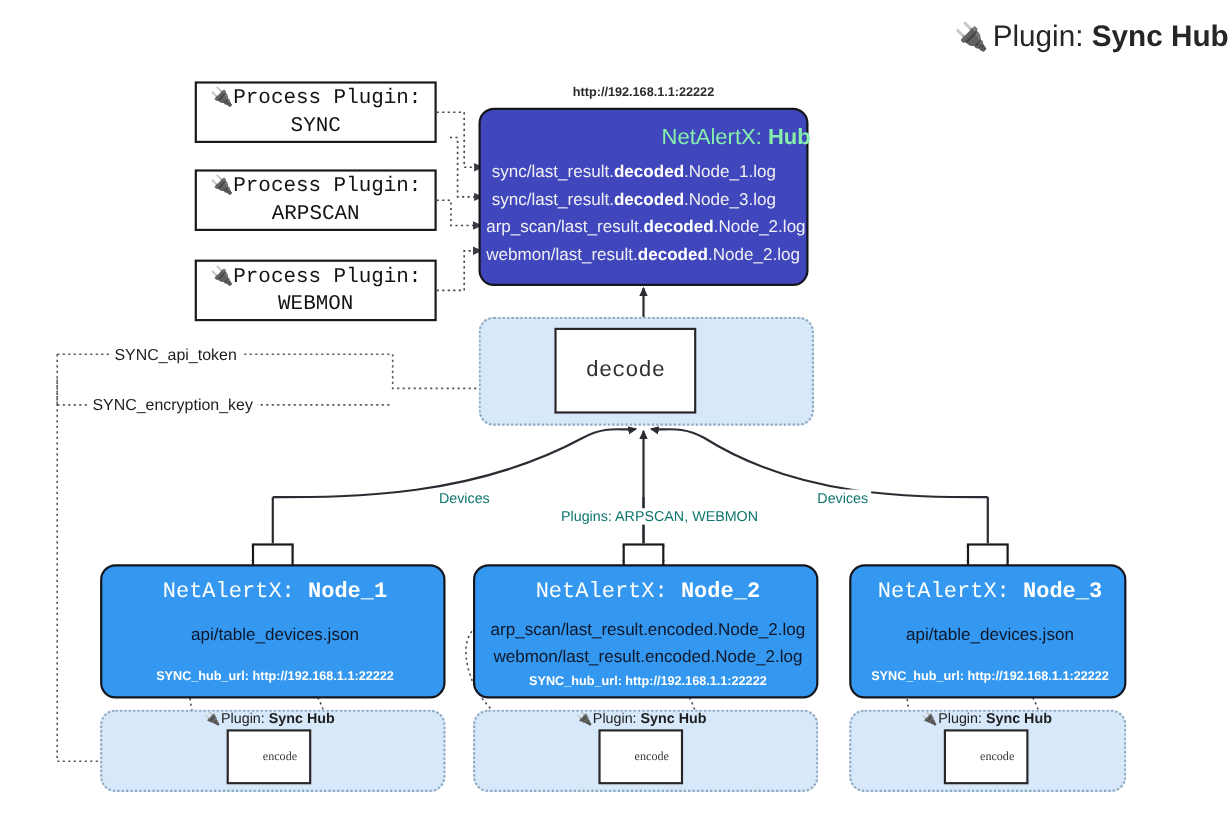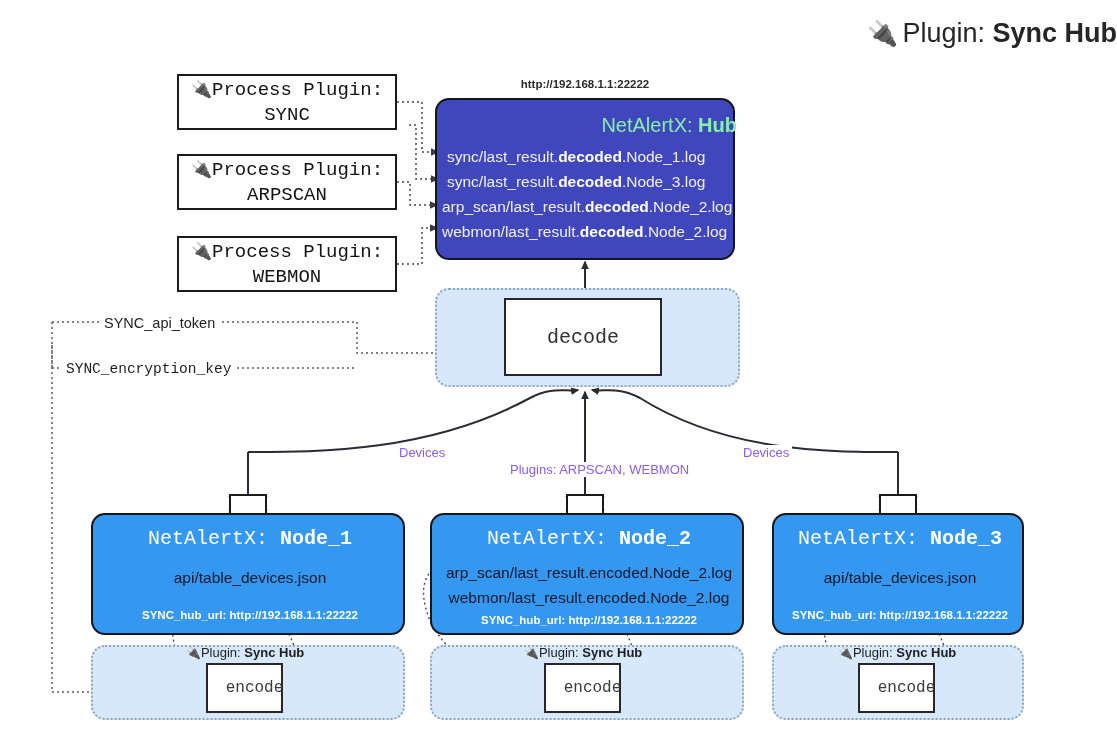--- a/index.html
+++ b/index.html
@@ -38,43 +38,43 @@
   .hub-line b{font-weight:bold;color:#ffffff;}
 
   
   .lightbox{background:#d6e8fa;border:2px dotted #8fa8bd;border-radius:14px;}
   .whitebox{background:#ffffff;border:2.5px solid #26262b;
     display:flex;align-items:center;justify-content:center;}
   #decode-box{font-family:"Liberation Mono","DejaVu Sans Mono",monospace;
     font-size:20px;color:#303030;}
 
   
-  .edge-label{font-size:13px;color:#8b5cf6;white-space:nowrap;background:#ffffff;
+  .edge-label{font-size:13px;color:#0f766e;white-space:nowrap;background:#ffffff;
     padding:0 3px;}
 
   
   .node-box{background:#3498f0;border:2.5px solid #15151e;border-radius:14px;}
   .node-title{color:#ffffff;text-align:center;
     font-family:"Liberation Mono","DejaVu Sans Mono",monospace;
     font-size:20px;line-height:26px;}
   .node-title .strong{font-weight:bold;}
   .node-line{color:#0f172a;font-size:15.5px;line-height:25px;text-align:center;
     white-space:nowrap;}
   .node-foot{color:#ffffff;font-size:11.5px;font-weight:bold;text-align:center;
     white-space:nowrap;}
 
   
   .env{width:38px;height:28px;background:#ffffff;border:2px solid #1a1a1a;}
 
   
   .enc-label{font-size:13px;color:#1e1e1e;white-space:nowrap;}
   .enc-label .strong{font-weight:bold;}
   .enc-label .plug{font-size:12px;}
-  #enc-1,#enc-2,#enc-3{font-family:Liberation Mono, monospace;
-    font-size:16px;color:#3a3a3a;padding-left:20px;}
+  #enc-1,#enc-2,#enc-3{font-family:Liberation Serif, serif;
+    font-size:11px;color:#3a3a3a;padding-left:20px;}
 
   
   .tok-label{font-size:14.5px;color:#1e1e1e;white-space:nowrap;background:#ffffff;
     padding:0 4px;}
 </style>
 </head>
 <body>
 
 <svg id="svg-layer" viewBox="0 0 1117 754" xmlns="http://www.w3.org/2000/svg">
   <defs>
@@ -180,24 +180,24 @@
   </div>
   <div class="abs hub-line" style="left:5px;top:94px;">
     <span>arp_scan/last_result.</span><b>decoded</b><span>.Node_2.log</span>
   </div>
   <div class="abs hub-line" style="left:5px;top:119px;">
     <span>webmon/last_result.</span><b>decoded</b><span>.Node_2.log</span>
   </div>
 </div>
 
 <div class="abs lightbox" style="left:435px;top:288px;width:305px;height:99px;"></div>
-<div class="abs whitebox" id="decode-box" style="left:504px;top:298px;width:158px;height:78px;">decode</div>
+<div class="abs whitebox" id="decode-box" style="left:504px;top:298px;width:129px;height:78px;">decode</div>
 
 <div class="abs tok-label" style="left:100px;top:315px;">SYNC_api_token</div>
-<div class="abs tok-label" style="left:62px;top:361px;font-family:Liberation Mono, monospace;">SYNC_encryption_key</div>
+<div class="abs tok-label" style="left:80px;top:361px;">SYNC_encryption_key</div>
 
 <div class="abs edge-label" style="left:396px;top:445px;">Devices</div>
 <div class="abs edge-label" style="left:740px;top:445px;">Devices</div>
 <div class="abs edge-label" style="left:507px;top:462px;">Plugins: ARPSCAN, WEBMON</div>
 
 <div class="abs env" style="left:229px;top:494px;"></div>
 <div class="abs env" style="left:566px;top:494px;"></div>
 <div class="abs env" style="left:879px;top:494px;"></div>
 
 <div class="abs node-box" style="left:91px;top:513px;width:314px;height:122px;">

